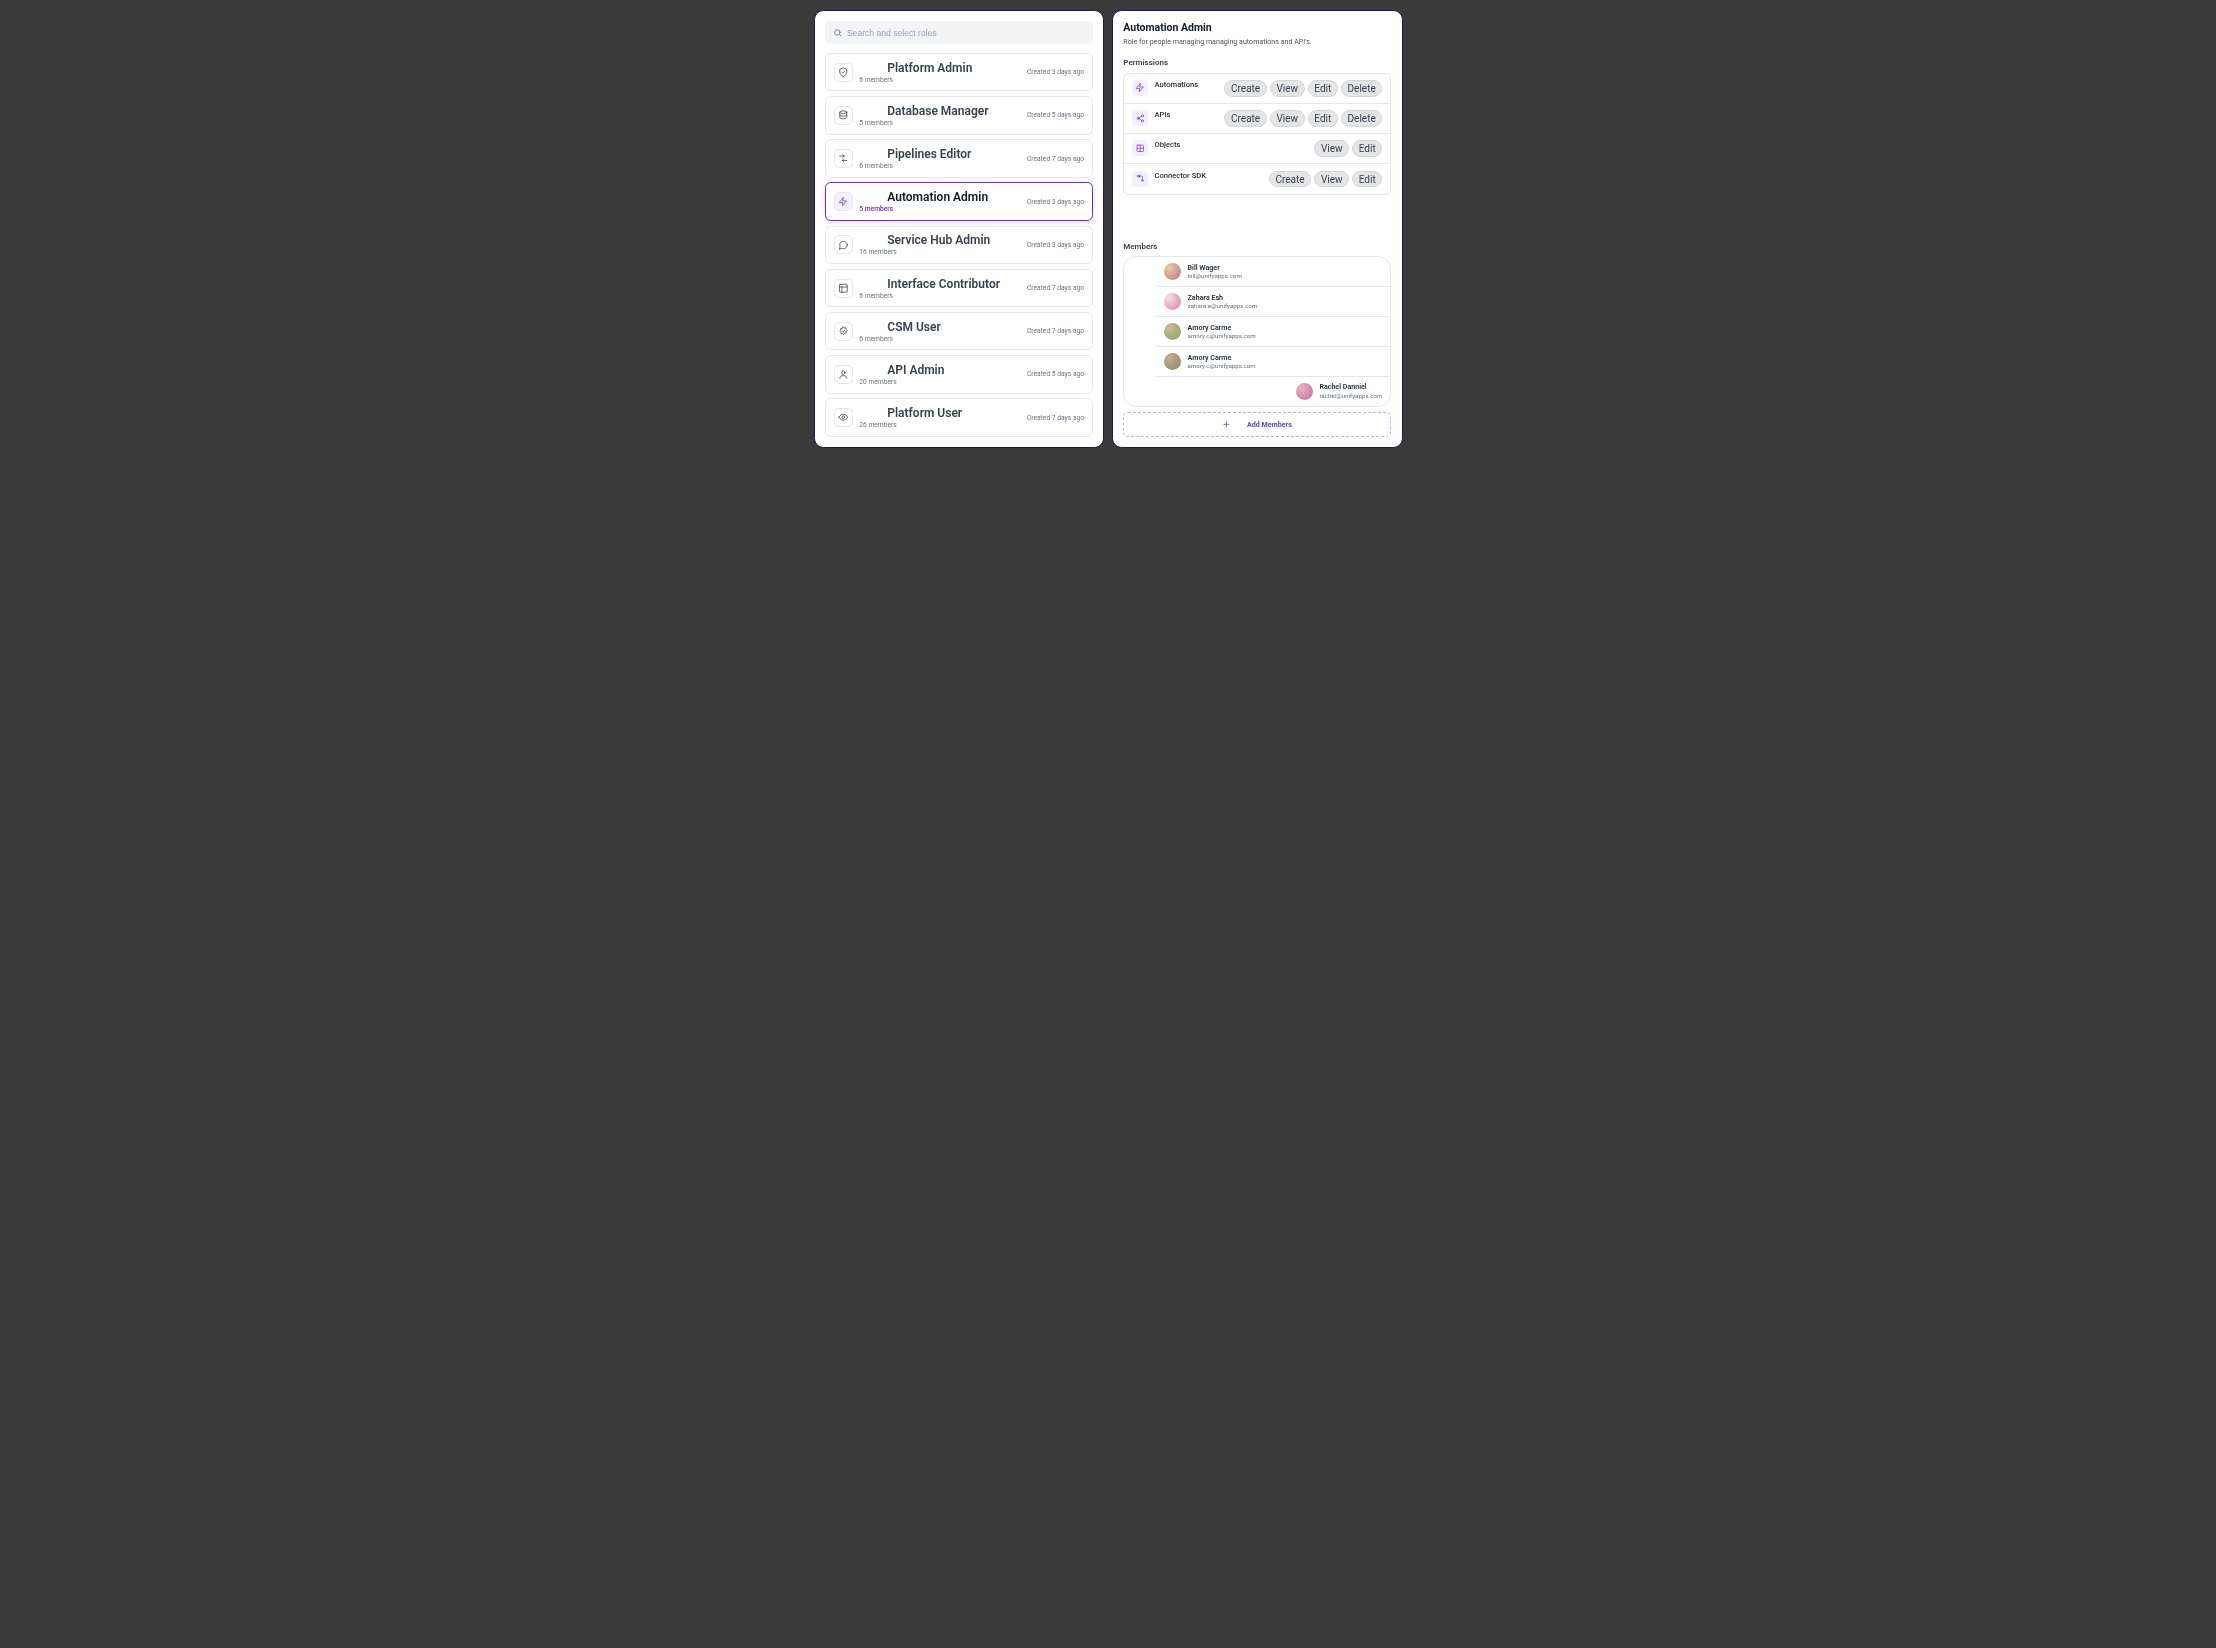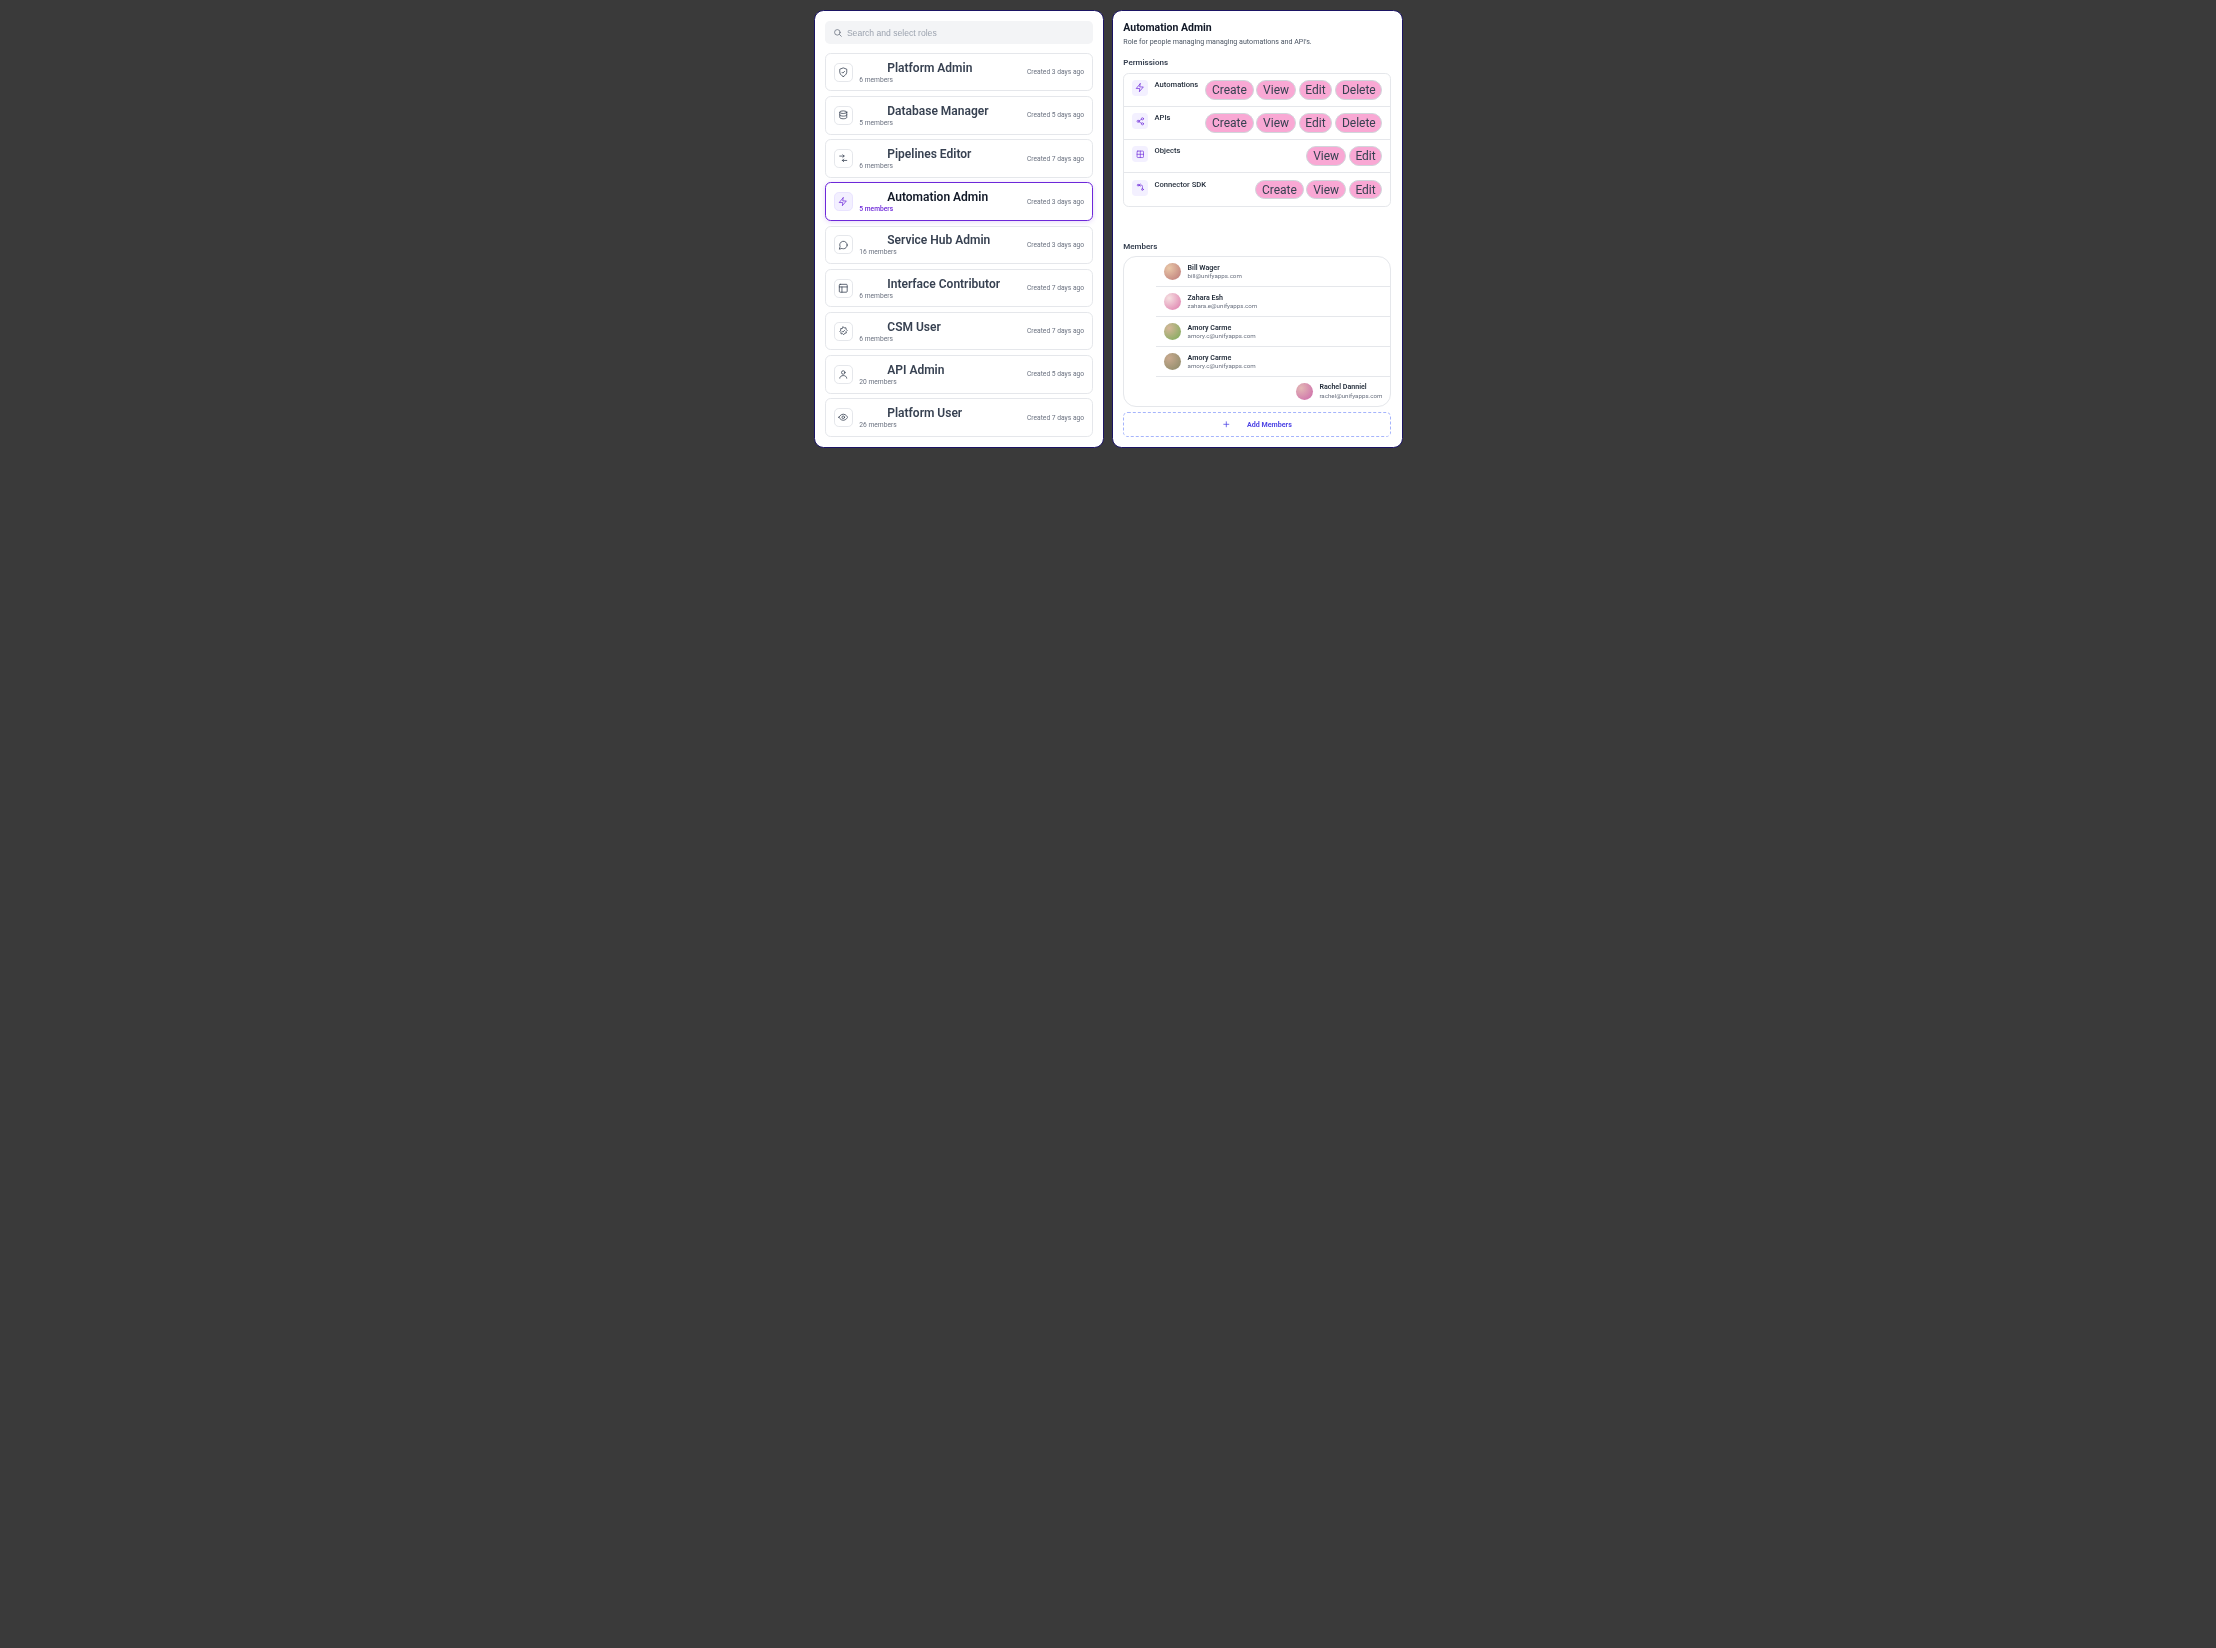--- a/index.html
+++ b/index.html
@@ -133,24 +133,24 @@
   }
   .perm-name {
     flex: 1;
     font-size: 7.6px;
     font-weight: 500;
     color: #1f2937;
   }
   .perm-actions { display: flex; gap: 2.9px; }
   .chip {
     border: 0.5px solid #d1d5db;
-    background: #f9a8d4;
+    background: #e5e5e5;
     border-radius: 476px;
     padding: 1.9px 5.7px;
-    font-size: 12px;
+    font-size: 10px;
     color: #374151;
     cursor: pointer;
   }
   .members-box {
     border: 0.5px solid #e5e7eb;
     border-radius: 13px;
     overflow: hidden;
     padding-left: 32px;
   }
   .member-row {

